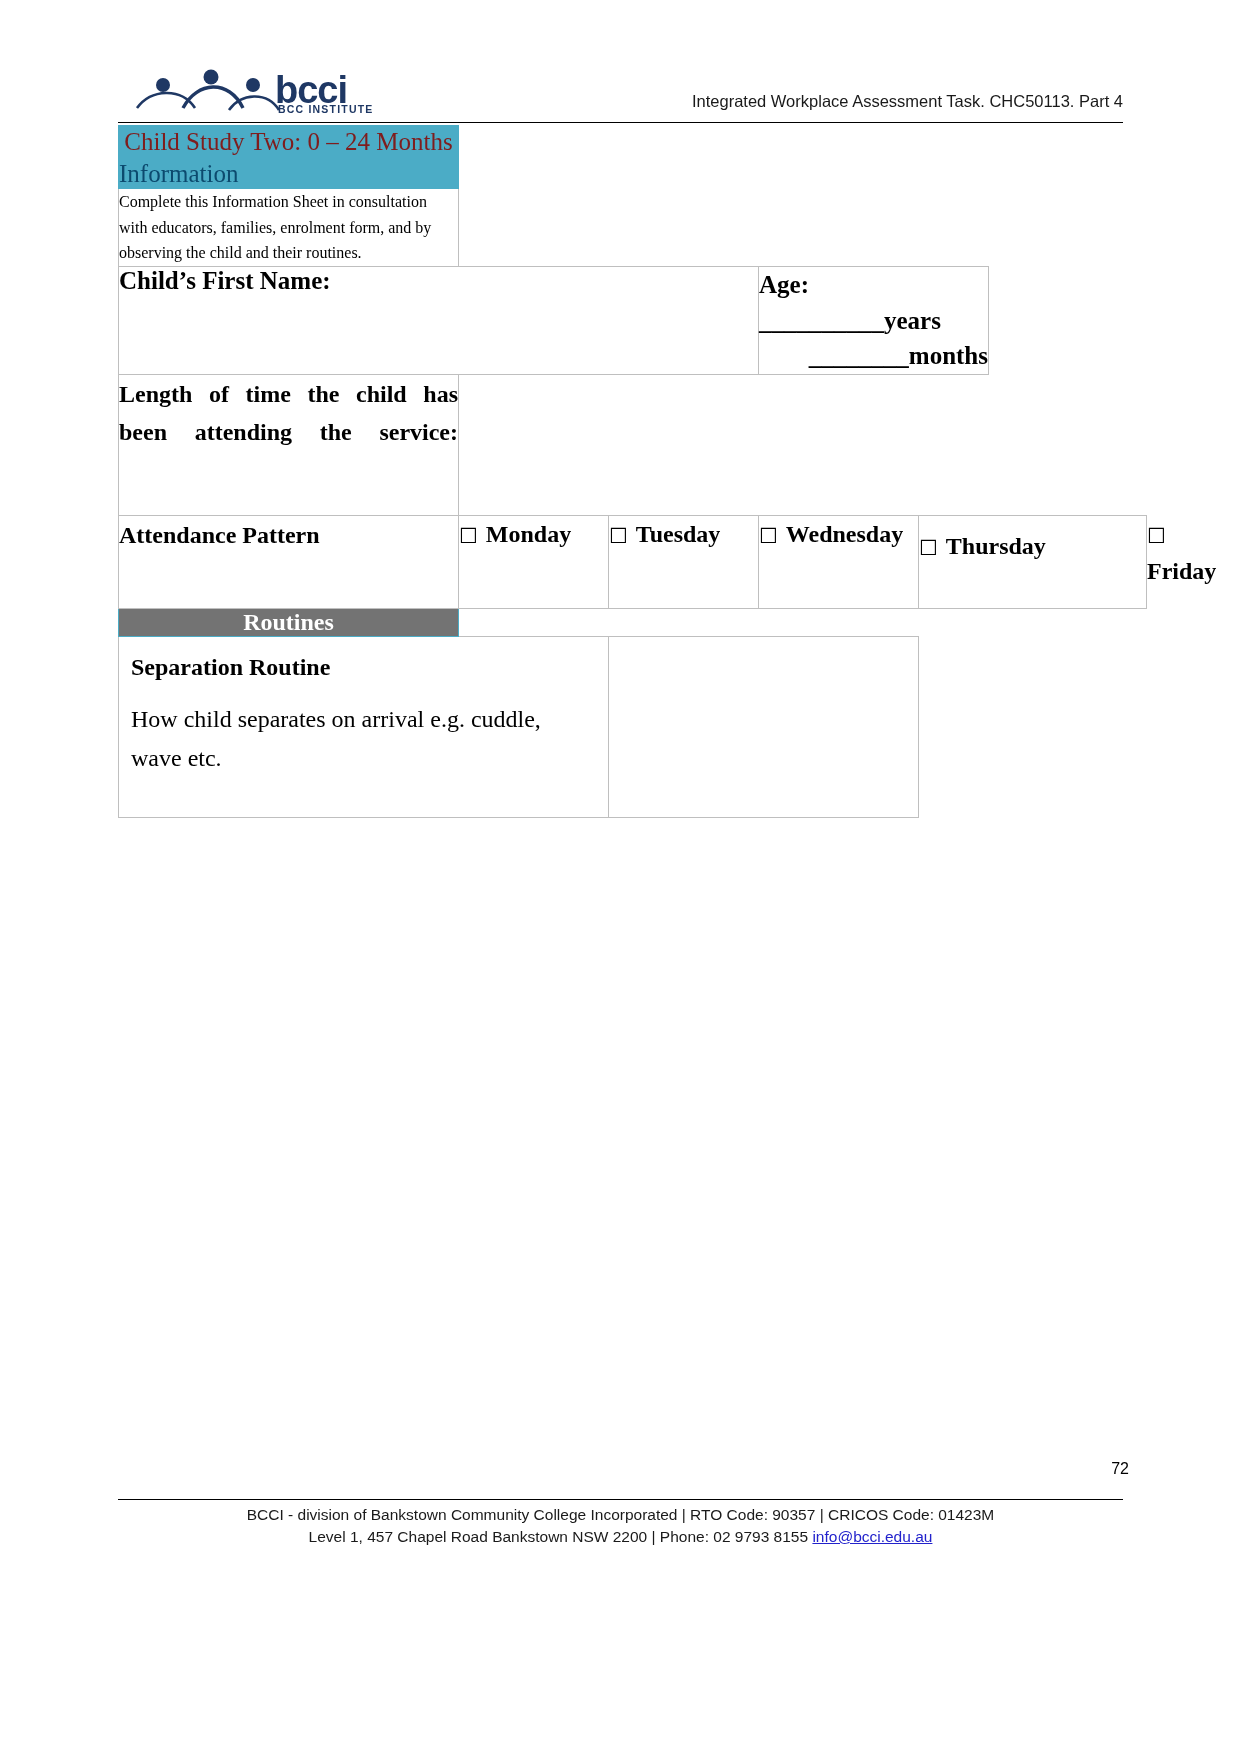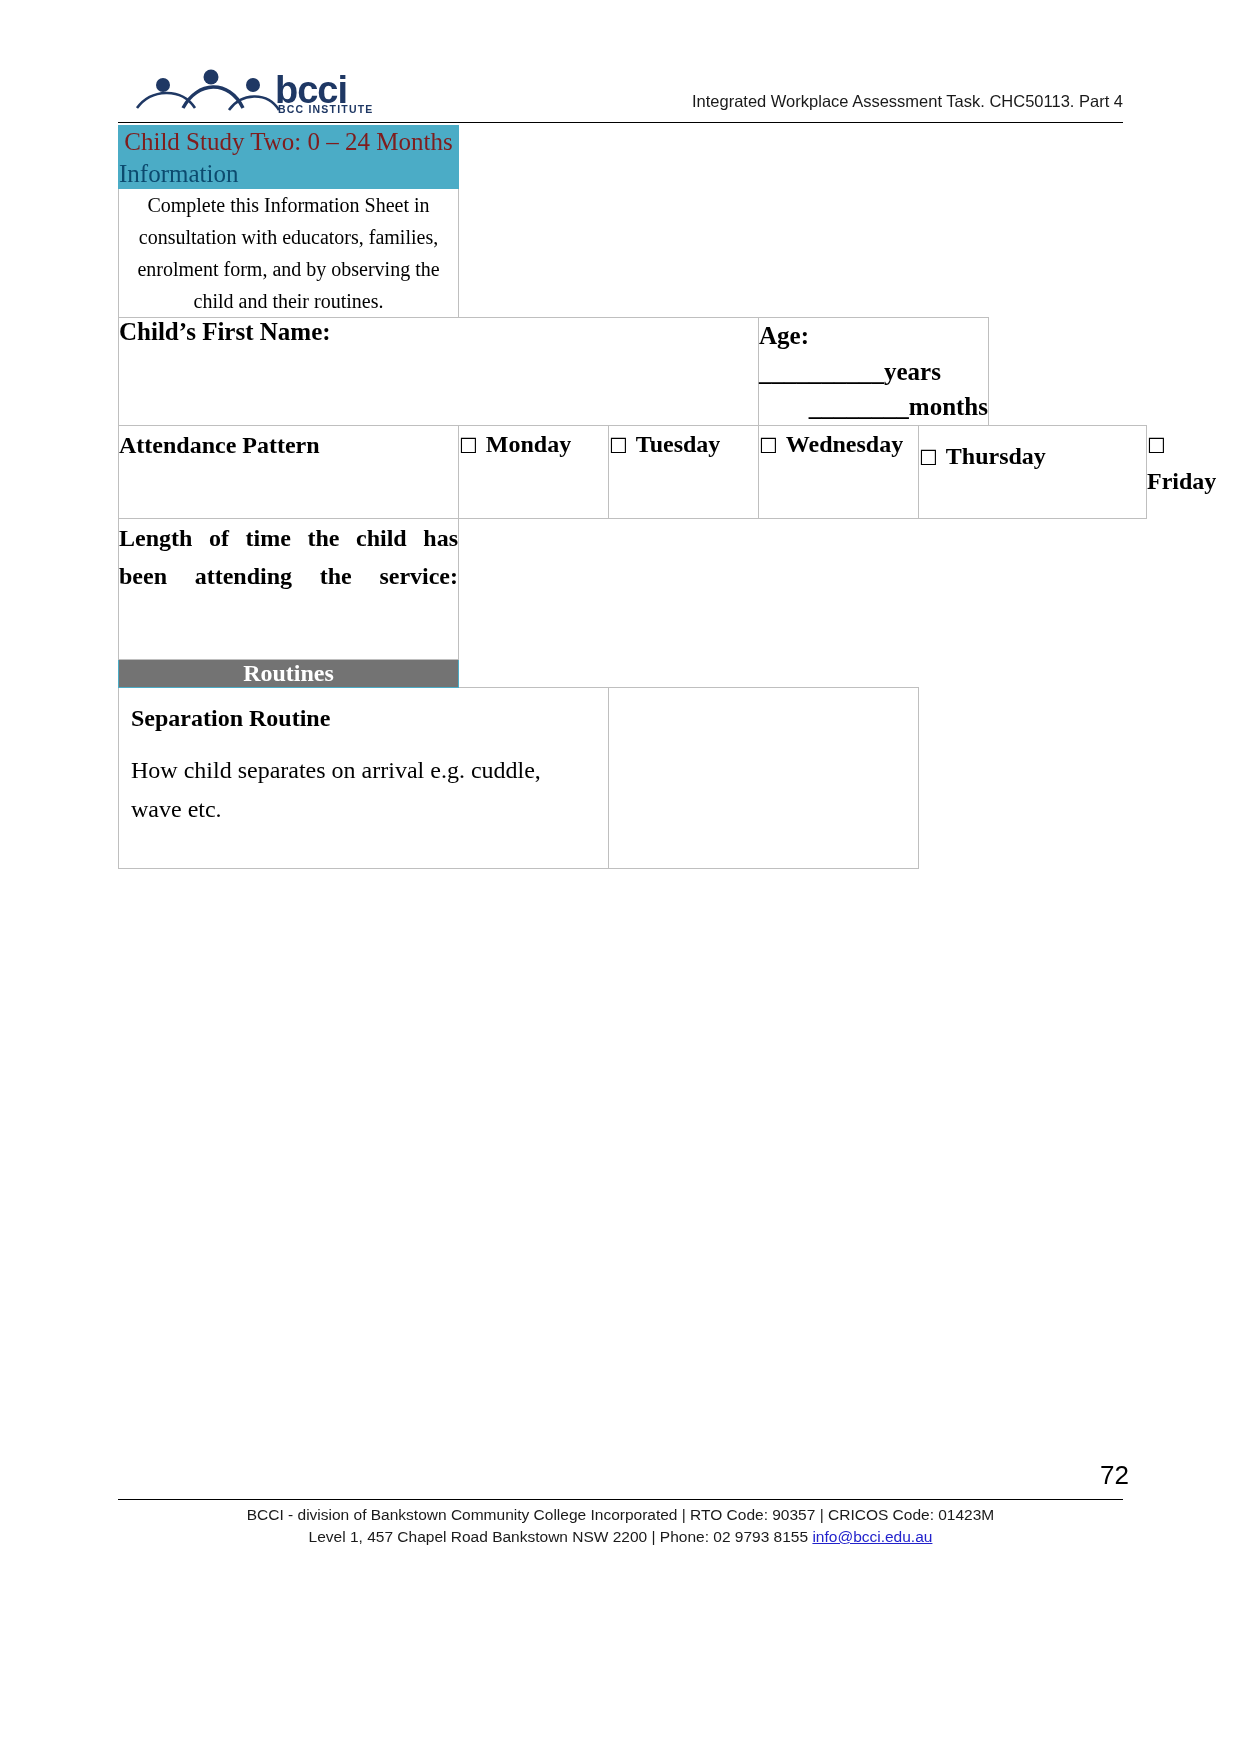--- a/index.html
+++ b/index.html
@@ -90,24 +90,23 @@
     padding: 14px 12px 20px 12px;
   }
   .info-label {
     font-size: 25px;
     line-height: 1.15;
     color: #0c4a6e;
     padding: 6px 10px 9px 10px;
     text-align: left;
   }
   .info-body {
-    font-size: 20px;
+    font-size: 16px;
     line-height: 1.60;
     padding: 10px 10px 14px 10px;
-    text-align: center;
   }
 
   .b { font-weight: bold; }
   .f24 { font-size: 24px; }
   .f25 { font-size: 25px; }
   .lh16 { line-height: 1.60; }
   .lh14 { line-height: 1.42; }
 
   .justify { text-align: justify; text-align-last: justify; }
 
@@ -154,21 +153,21 @@
     font-size: 24px;
     line-height: 1.62;
   }
 
   
   .page-number {
     position: absolute;
     right: 112px;
     top: 1448px;
     font-family: "Liberation Sans", sans-serif;
-    font-size: 26px;
+    font-size: 16px;
     color: #000000;
   }
   .footer-rule {
     position: absolute;
     left: 118px;
     top: 1487px;
     width: 1005px;
     height: 0;
     border-top: 1.6px solid #000000;
   }
@@ -253,45 +252,45 @@
         <span>Child’s First Name:</span>
       </td>
       <td class="cell-pad f25 b lh14" colspan="2">
         <div>Age: __________years</div>
         <div style="text-align:right;">________months</div>
       </td>
       <td class="noborder"></td>
     </tr>
 
     <tr>
+      <td class="cell-pad f24 b lh16 justify" colspan="2" style="height:140px;">
+        <span>Length of time the child has been attending the service:</span>
+      </td>
+      <td class="noborder" colspan="5"></td>
+    </tr>
+
+    <tr>
       <td class="attendance-label" colspan="2" style="height:92px;">
         <span>Attendance Pattern</span>
       </td>
       <td class="day-cell">
         <span class="chk">☐</span><span>Monday</span>
       </td>
       <td class="day-cell">
         <span class="chk">☐</span><span>Tuesday</span>
       </td>
       <td class="day-cell">
         <span class="chk">☐</span><span>Wednesday</span>
       </td>
       <td class="day-cell" colspan="2" style="padding-top:12px;padding-bottom:12px;vertical-align:top;">
         <span class="chk">☐</span><span>Thursday</span>
       </td>
       <td class="day-cell">
         <span class="chk">☐</span><span>Friday</span>
       </td>
-    </tr>
-
-    <tr>
-      <td class="cell-pad f24 b lh16 justify" colspan="2" style="height:140px;">
-        <span>Length of time the child has been attending the service:</span>
-      </td>
-      <td class="noborder" colspan="5"></td>
     </tr>
 
     <tr>
       <td class="blue routines-blue" colspan="2">
         <span>Routines</span>
       </td>
       <td class="noborder" colspan="5"></td>
     </tr>
 
     <tr>

